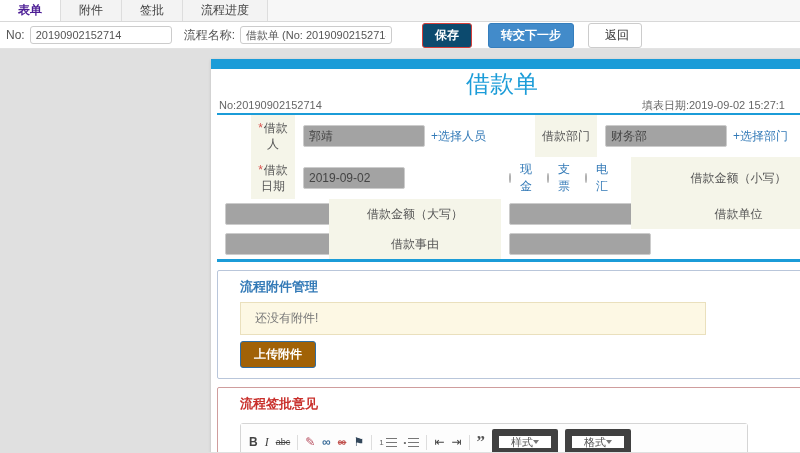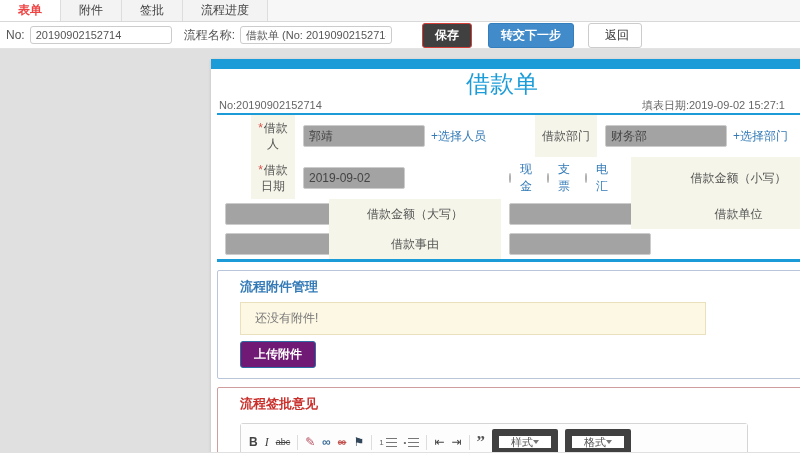--- a/index.html
+++ b/index.html
@@ -3,33 +3,33 @@
 <meta charset="utf-8">
 <style>
   * { box-sizing: border-box; margin: 0; padding: 0; }
   html, body { width: 800px; height: 453px; overflow: hidden; }
   body { font-family: "Liberation Sans", sans-serif; font-size: 12px; color: #333; background: #e0e0e0; }
 
   
   .tabbar { height: 22px; background: #f7f7f7; border-bottom: 1px solid #d8d8d8; display: flex; }
   .tab { padding: 0 18px; line-height: 21px; font-size: 12px; color: #444; background: #f3f3f3;
          border-right: 1px solid #ddd; cursor: pointer; white-space: nowrap; }
-  .tab.active { background: #fff; color: #ef4444; font-weight: bold; }
+  .tab.active { background: #fff; color: #4c1d95; font-weight: bold; }
 
   
   .cmdbar { height: 27px; background: #fff; border-bottom: 1px solid #e3e3e3;
             display: flex; align-items: center; padding: 0 6px; }
   .cmdbar .lbl { color: #555; font-size: 12px; margin-right: 5px; white-space: nowrap; }
   .cmd-input { height: 18px; border: 1px solid #ccc; border-radius: 3px; font-size: 11px;
                color: #555; padding: 0 5px; font-family: inherit; }
   .no-input { width: 142px; margin-right: 12px; }
   .proc-input { width: 152px; }
   .btn { font-size: 12px; padding: 3px 12px; border-radius: 3px; border: 1px solid transparent;
          cursor: pointer; font-family: inherit; white-space: nowrap; }
-  .btn-save { background: #404040; border-color: #d43f3a; color: #fff; font-weight: bold; margin-left: 30px; }
+  .btn-save { background: #0c4a6e; border-color: #d43f3a; color: #fff; font-weight: bold; margin-left: 30px; }
   .btn-next { background: #428bca; border-color: #357ebd; color: #fff; font-weight: bold; margin-left: 16px; }
   .btn-back { background: #fff; border-color: #ccc; color: #333; margin-left: 14px; padding-left: 16px; }
 
   
   .content { position: relative; height: 403px; overflow: hidden; }
   .panel { position: absolute; left: 211px; top: 10px; width: 641px; min-height: 600px;
            background: #fff; box-shadow: 0 1px 3px rgba(0,0,0,0.15); }
   .panel-topbar { height: 10px; background: #1b9cd8; }
   .visible-area { width: 582px; }
   .form-title { text-align: center; color: #1b9cd8; font-size: 24px; line-height: 26px; margin-top: 2px; }
@@ -55,21 +55,21 @@
 
   
   .section { margin: 8px 6px 0; border: 1px solid #b9c6da; border-radius: 2px;
              padding: 8px 22px 10px; background: #fff; }
   .section.red-border { border-color: #cf9d9d; height: 260px; padding-bottom: 0; }
   .sec-heading { font-size: 13px; font-weight: bold; line-height: 15px; }
   .sec-heading.blue { color: #337ab7; }
   .sec-heading.red { color: #c9302c; }
   .notice { margin-top: 8px; width: 466px; background: #fdf8e4; border: 1px solid #eae0bd;
             padding: 7px 14px; font-size: 12px; color: #777; }
-  .btn-upload { margin-top: 6px; background: #701a75; border: 1px solid #2e6da4; color: #fff;
+  .btn-upload { margin-top: 6px; background: #a16207; border: 1px solid #2e6da4; color: #fff;
                 font-weight: bold; font-size: 12px; padding: 4px 13px; border-radius: 3px; cursor: pointer; }
 
   
   .editor { margin-top: 12px; width: 508px; border: 1px solid #d5d5d5; border-radius: 3px; background: #fff; }
   .ed-toolbar { display: flex; align-items: center; gap: 7px; padding: 5px 8px;
                 border-bottom: 1px solid #e6e6e6; background: #fdfdfd; }
   .ed-btn { font-size: 12px; color: #444; line-height: 15px; cursor: pointer; }
   .ed-btn.b { font-weight: bold; }
   .ed-btn.i { font-style: italic; font-family: "Liberation Serif", serif; }
   .ed-btn.strike { font-size: 9px; text-decoration: line-through; }

